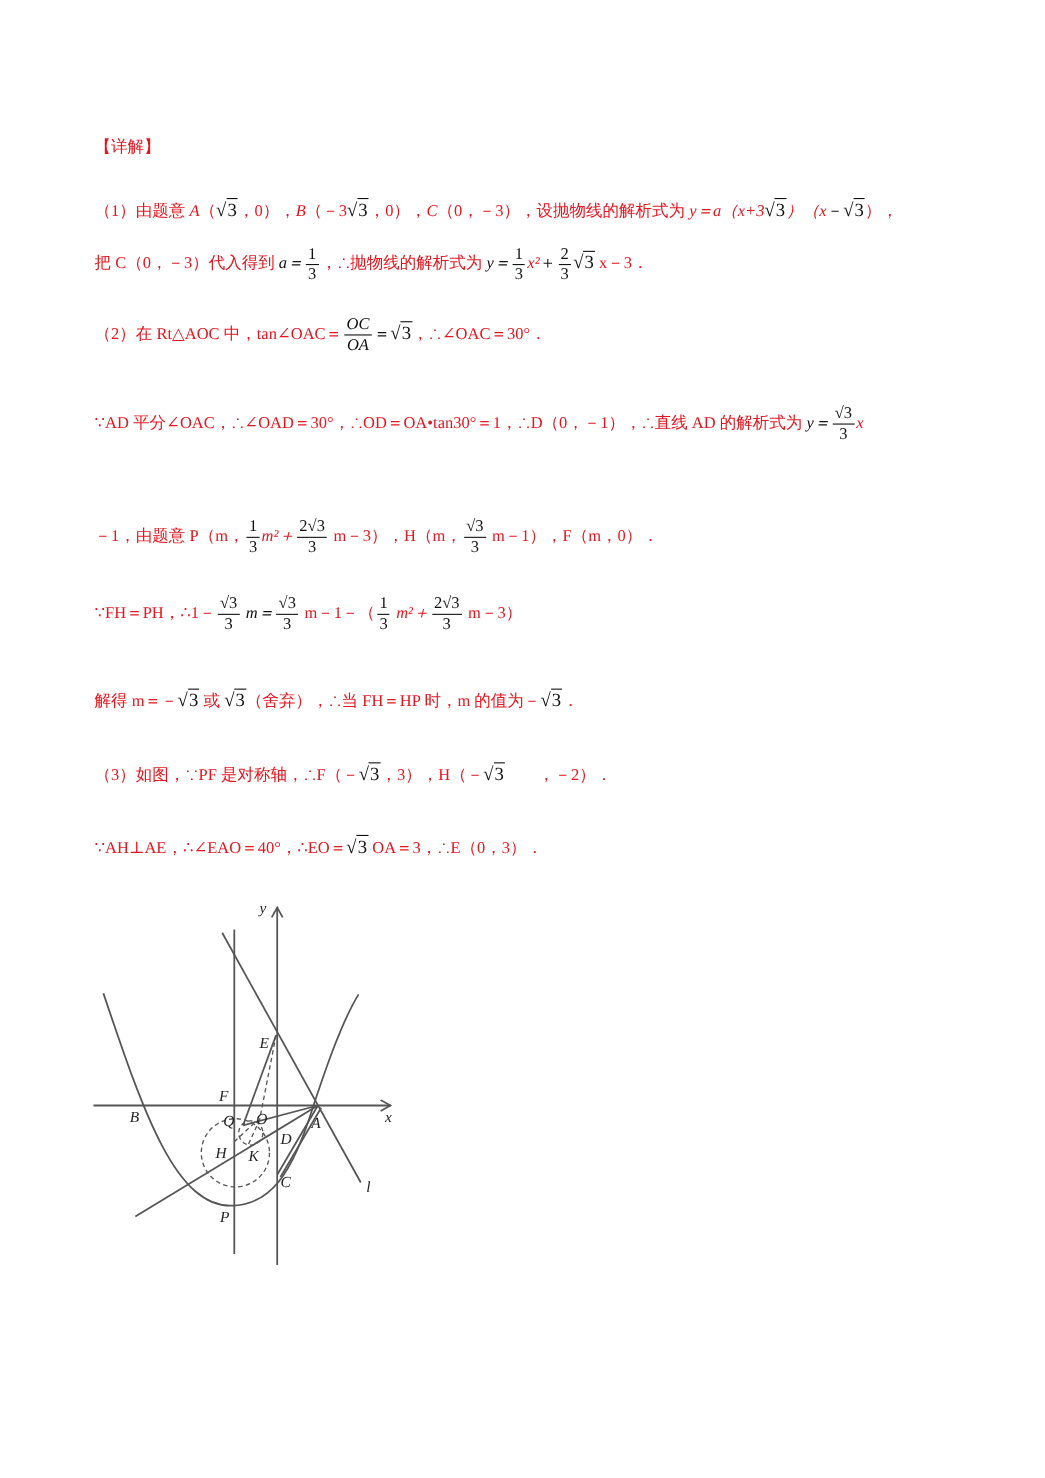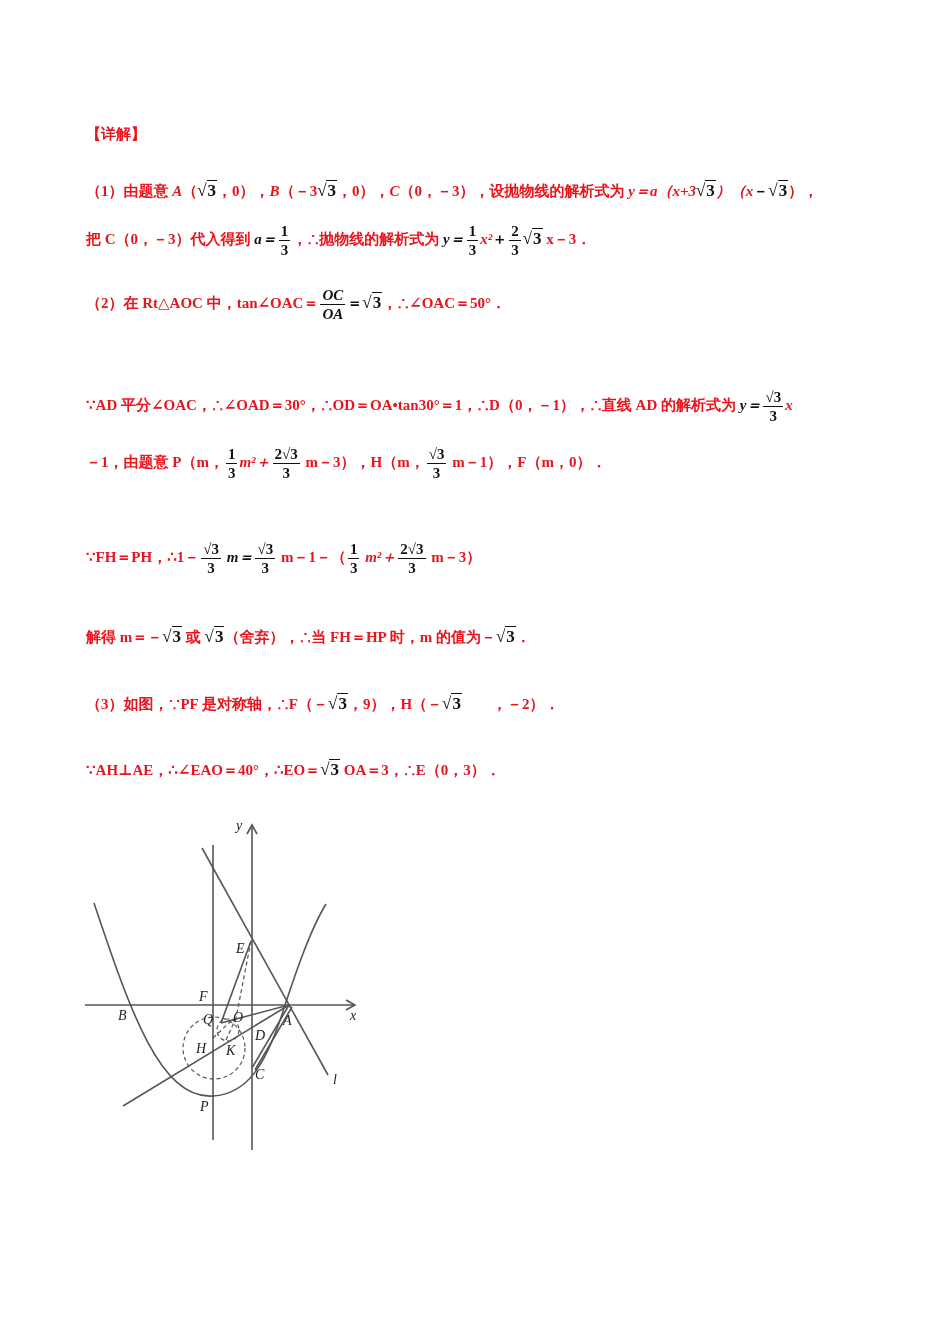--- a/index.html
+++ b/index.html
@@ -1,18 +1,18 @@
 <!DOCTYPE html>
 <html><head>
 <meta charset="utf-8">
 <style>
   html, body { margin:0; padding:0; background:#ffffff; }
   body { width:950px; height:1344px; position:relative; overflow:hidden;
          font-family:"Liberation Serif", "DejaVu Serif", serif; color:#e8141e; }
-  .line { position:absolute; left:86px; font-size:15px; line-height:20px; white-space:nowrap; color:#e8141e;font-weight:bold; }
+  .line { position:absolute; left:86px; font-size:15px; line-height:20px; white-space:nowrap; color:#e8141e; }
   .m { color:#111; font-family:"Liberation Serif", serif; }
   .i { font-style:italic; }
   .frac { display:inline-block; vertical-align:middle; text-align:center; color:#111; margin:0 2px; }
   .frac .num { display:block; border-bottom:1px solid #111; padding:0 2px; line-height:18px; }
   .frac .den { display:block; line-height:18px; }
   .sqrt { color:#111; display:inline-block; }
   .sqrt .rad { border-top:1px solid #111; padding:0 1px; font-size:17px; }
   .sqrt .sym { font-size:17px; }
   #heading { top:124px; left:86px; }
   #diagram { position:absolute; left:80px; top:815px; }
@@ -24,41 +24,41 @@
 
 <div class="line" style="top:181px;">
   <span>（1）由题意 </span><span class="i">A</span><span>（</span><span class="sqrt"><span class="sym">√</span><span class="rad">3</span></span><span>，0），</span><span class="i">B</span><span>（－3</span><span class="sqrt"><span class="sym">√</span><span class="rad">3</span></span><span>，0），</span><span class="i">C</span><span>（0，－3），设抛物线的解析式为 </span><span class="i">y＝a（x+3</span><span class="sqrt"><span class="sym">√</span><span class="rad">3</span></span><span class="i">）（x</span><span class="m">－</span><span class="sqrt"><span class="sym">√</span><span class="rad">3</span></span><span>），</span>
 </div>
 
 <div class="line" style="top:222px;">
   <span>把 C（0，－3）代入得到 </span><span class="i m">a＝</span><span class="frac"><span class="num">1</span><span class="den">3</span></span><span>，∴抛物线的解析式为 </span><span class="i m">y＝</span><span class="frac"><span class="num">1</span><span class="den">3</span></span><span class="i">x²</span><span class="m">＋</span><span class="frac"><span class="num">2</span><span class="den">3</span></span><span class="sqrt"><span class="sym">√</span><span class="rad">3</span></span><span> x－3．</span>
 </div>
 
 <div class="line" style="top:286px;">
-  <span>（2）在 Rt△AOC 中，</span><span>tan∠OAC＝</span><span class="frac i"><span class="num">OC</span><span class="den">OA</span></span><span class="m">＝</span><span class="sqrt"><span class="sym">√</span><span class="rad">3</span></span><span>，∴∠OAC＝50°．</span>
+  <span>（2）在 Rt△AOC 中，</span><span>tan∠OAC＝</span><span class="frac i"><span class="num">OC</span><span class="den">OA</span></span><span class="m">＝</span><span class="sqrt"><span class="sym">√</span><span class="rad">3</span></span><span>，∴∠OAC＝30°．</span>
 </div>
 
-<div class="line" style="top:388px;">
+<div class="line" style="top:367px;">
   <span>∵AD 平分∠OAC，∴∠OAD＝30°，∴OD＝OA•tan30°＝1，∴D（0，－1），∴直线 AD 的解析式为 </span><span class="i m">y＝</span><span class="frac"><span class="num">√3</span><span class="den">3</span></span><span class="i">x</span>
 </div>
 
-<div class="line" style="top:445px;">
+<div class="line" style="top:470px;">
   <span>－1，由题意 P（m，</span><span class="frac"><span class="num">1</span><span class="den">3</span></span><span class="i">m²＋</span><span class="frac"><span class="num">2√3</span><span class="den">3</span></span><span> m－3），H（m，</span><span class="frac"><span class="num">√3</span><span class="den">3</span></span><span> m－1），F（m，0）．</span>
 </div>
 
 <div class="line" style="top:540px;">
   <span>∵FH＝PH，∴1－</span><span class="frac"><span class="num">√3</span><span class="den">3</span></span><span class="m i"> m＝</span><span class="frac"><span class="num">√3</span><span class="den">3</span></span><span> m－1－（</span><span class="frac"><span class="num">1</span><span class="den">3</span></span><span class="i"> m²＋</span><span class="frac"><span class="num">2√3</span><span class="den">3</span></span><span> m－3）</span>
 </div>
 
 <div class="line" style="top:627px;">
   <span>解得 m＝－</span><span class="sqrt"><span class="sym">√</span><span class="rad">3</span></span><span> 或 </span><span class="sqrt"><span class="sym">√</span><span class="rad">3</span></span><span>（舍弃），∴当 FH＝HP 时，m 的值为－</span><span class="sqrt"><span class="sym">√</span><span class="rad">3</span></span><span>．</span>
 </div>
 
 <div class="line" style="top:694px;">
-  <span>（3）如图，∵PF 是对称轴，∴F（－</span><span class="sqrt"><span class="sym">√</span><span class="rad">3</span></span><span>，9），H（－</span><span class="sqrt"><span class="sym">√</span><span class="rad">3</span></span><span>　　，－2）．</span>
+  <span>（3）如图，∵PF 是对称轴，∴F（－</span><span class="sqrt"><span class="sym">√</span><span class="rad">3</span></span><span>，3），H（－</span><span class="sqrt"><span class="sym">√</span><span class="rad">3</span></span><span>　　，－2）．</span>
 </div>
 
 <div class="line" style="top:760px;">
   <span>∵AH⊥AE，∴∠EAO＝40°，∴EO＝</span><span class="sqrt"><span class="sym">√</span><span class="rad">3</span></span><span> OA＝3，∴E（0，3）．</span>
 </div>
 
 <svg id="diagram" width="300" height="345" viewBox="80 815 300 345" xmlns="http://www.w3.org/2000/svg">
   <g stroke="#555" stroke-width="1.6" fill="none">
 
     <line x1="85" y1="1005" x2="355" y2="1005"></line>

